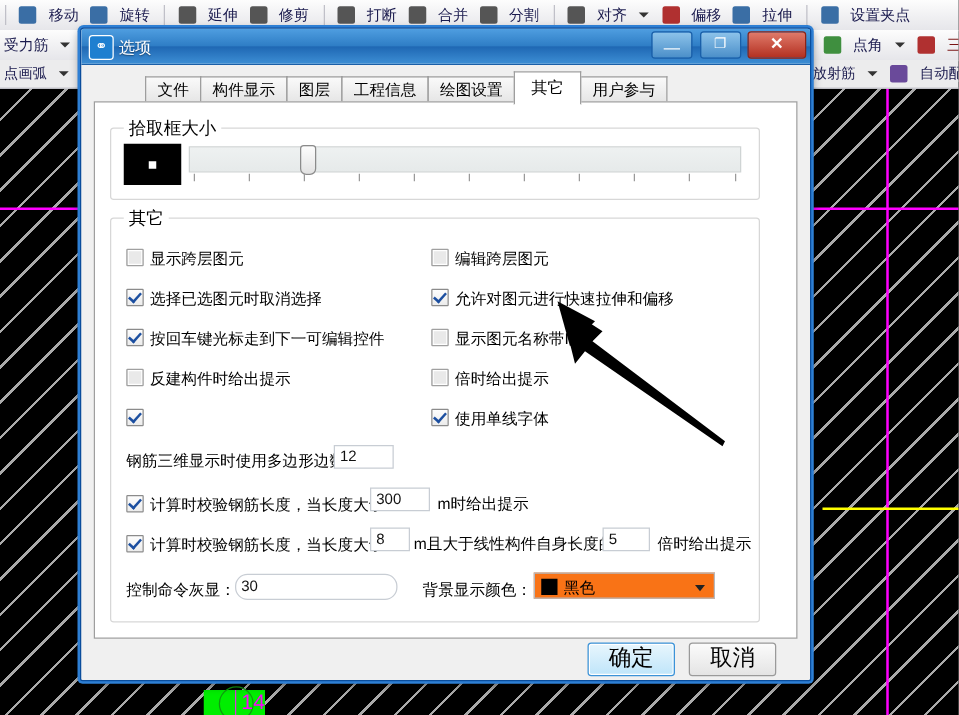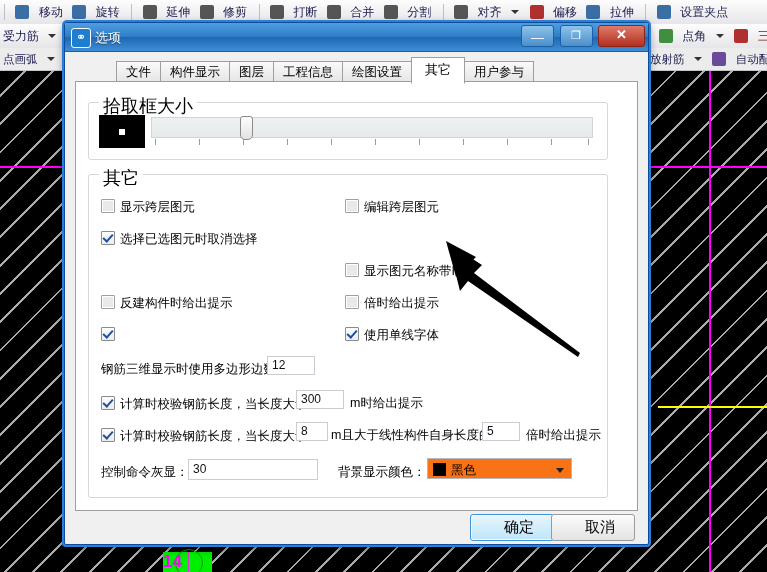--- a/index.html
+++ b/index.html
@@ -37,25 +37,24 @@
     position: absolute; background: #ffff00; height: 2px;
   }
   .green-box {
     position: absolute;
     background: #00ee00;
   }
   .green-box .lbl {
     position: absolute;
     left: 0; right: 0; top: 50%;
     transform: translateY(-50%);
-    text-align: left;
+    text-align: right;
     color: #ff00ff;
     font-size: 17px;
     font-family: "Liberation Sans", sans-serif;
-    font-weight: bold;
   }
   .green-box .circ {
     position: absolute;
     left: 50%; top: 50%;
     width: 26px; height: 26px;
     margin-left: -13px; margin-top: -13px;
     border: 1px solid #119911;
     border-radius: 50%;
   }
   .green-box .stem {
@@ -216,21 +215,21 @@
   .group {
     position: absolute;
     border: 1px solid #d7d7d7;
     border-radius: 3px;
   }
   .group > .legend {
     position: absolute;
     top: -9px; left: 10px;
     background: #fff;
     padding: 0 4px;
-    font-size: 18px;
+    font-size: 14px;
     color: #000;
   }
 
   
   .preview-box {
     position: absolute;
     left: 10px; top: 12px;
     width: 46px; height: 33px;
     background: #000;
   }
@@ -335,26 +334,25 @@
     border-left: 4px solid transparent;
     border-right: 4px solid transparent;
     border-top: 5px solid #222;
   }
 
   
   .btn {
     position: absolute;
     height: 25px; line-height: 23px;
     text-align: center;
-    font-size: 15px;
+    font-size: 18px;
     color: #000;
     border: 1px solid #9a9a9a;
     border-radius: 3px;
     background: linear-gradient(to bottom,#fbfbfb,#e4e4e4);
-    padding-left: 14px;
   }
   .btn.default {
     border: 1px solid #3c93d8;
     box-shadow: inset 0 0 0 1px #ffffff;
     background: linear-gradient(to bottom,#e8f6fd,#bfe5fa);
   }
 
   
   .annot-arrow {
     position: absolute;
@@ -493,29 +491,35 @@
 
       <div class="group" style="left:12px; top:92px; width:518px; height:322px;">
         <span class="legend">其它</span>
 
         <div class="cb" style="left:12px; top:24px;">
           <span class="box flat"></span><span>显示跨层图元</span>
         </div>
         <div class="cb" style="left:12px; top:56px;">
           <span class="box checked"></span><span>选择已选图元时取消选择</span>
         </div>
+        <div class="cb" style="left:12px; top:88px;">
+          <span class="box checked"></span><span>按回车键光标走到下一可编辑控件</span>
+        </div>
         <div class="cb" style="left:12px; top:120px;">
           <span class="box flat"></span><span>反建构件时给出提示</span>
         </div>
         <div class="cb" style="left:12px; top:152px;">
           <span class="box checked"></span>
         </div>
 
         <div class="cb" style="left:256px; top:24px;">
           <span class="box flat"></span><span>编辑跨层图元</span>
+        </div>
+        <div class="cb" style="left:256px; top:56px;">
+          <span class="box checked"></span><span>允许对图元进行快速拉伸和偏移</span>
         </div>
         <div class="cb" style="left:256px; top:88px;">
           <span class="box flat"></span><span>显示图元名称带ID</span>
         </div>
         <div class="cb" style="left:256px; top:120px;">
           <span class="box flat"></span><span>倍时给出提示</span>
         </div>
         <div class="cb" style="left:256px; top:152px;">
           <span class="box checked"></span><span>使用单线字体</span>
         </div>
@@ -531,21 +535,21 @@
 
         <div class="cb" style="left:12px; top:253px;">
           <span class="box checked"></span><span>计算时校验钢筋长度，当长度大于</span>
         </div>
         <input class="input" style="left: 207px; top: 247px; width: 32px;" value="8">
         <div class="txt" style="left:242px; top:253px;">m且大于线性构件自身长度的</div>
         <input class="input" style="left: 393px; top: 247px; width: 38px;" value="5">
         <div class="txt" style="left:437px; top:253px;">倍时给出提示</div>
 
         <div class="txt" style="left:12px; top:290px;">控制命令灰显：</div>
-        <input class="input" style="left: 99px; top: 284px; width: 130px; height: 21px; line-height: 21px;" value="30">
+        <input class="input" style="left: 99px; top: 284px; width: 130px; height: 21px; line-height: 21px; border-radius: 10px;" value="30">
         <div class="txt" style="left:249px; top:290px;">背景显示颜色：</div>
         <div class="combo" style="left:338px; top:283px; width:145px;">
           <span class="swatch"></span>
           <span class="label">黑色</span>
           <span class="arrow"></span>
         </div>
       </div>
     </div>
 
     <div class="btn default" style="left:405px; top:491px; width:68px;">确定</div>

